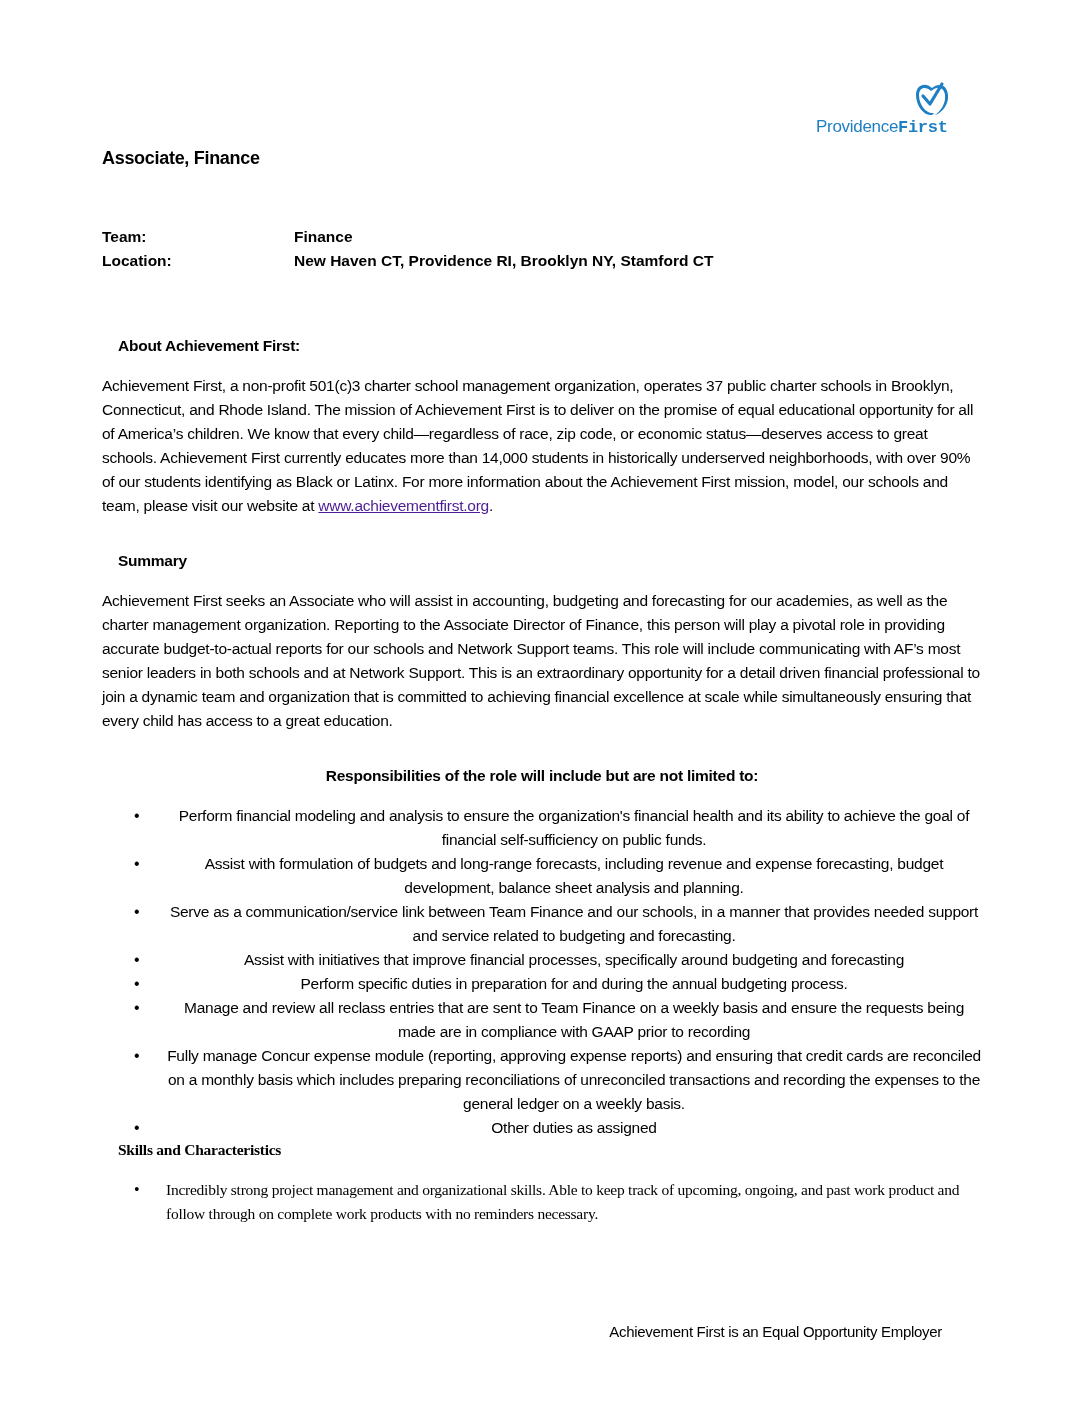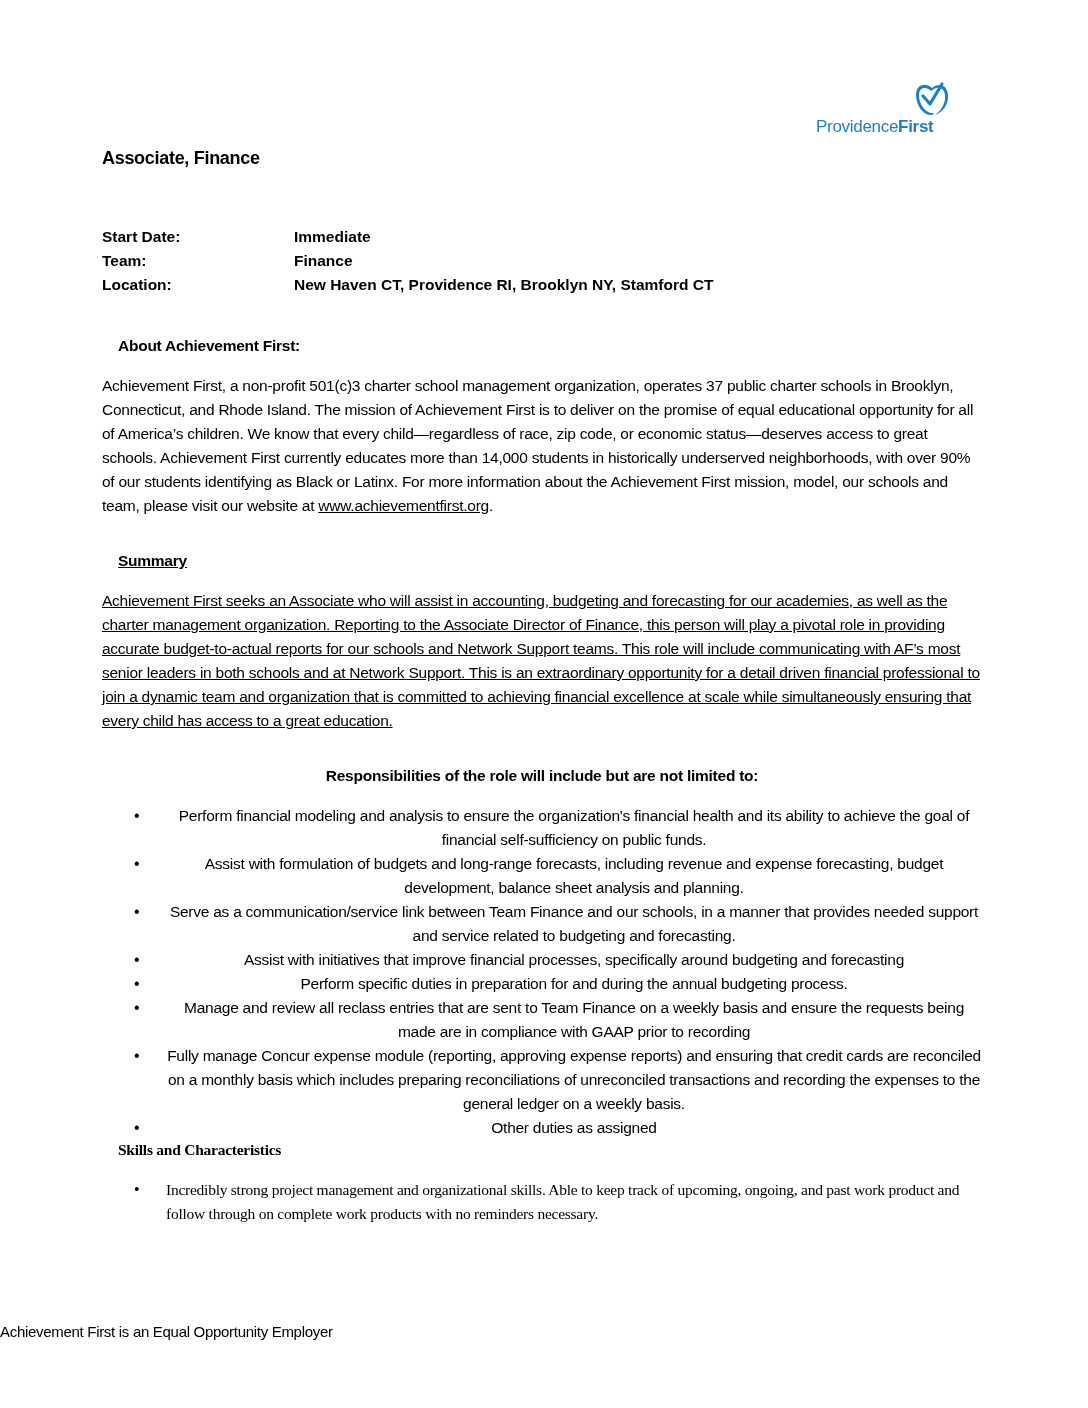--- a/index.html
+++ b/index.html
@@ -2,70 +2,66 @@
 <html><head>
 <meta charset="utf-8">
 <style>
   html, body { margin: 0; padding: 0; background: #ffffff; }
   body { width: 1088px; height: 1408px; position: relative; overflow: hidden;
          font-family: "Liberation Sans", sans-serif; color: #000; }
   .page { position: absolute; left: 0; top: 0; width: 1088px; height: 1408px; }
   .logo { position: absolute; left: 816px; top: 80px; width: 162px; height: 56px; }
   .logo-mark { position: absolute; left: 96px; top: 0; width: 40px; height: 38px; }
   .logo-text { position: absolute; left: 0; top: 37px; font-size: 17px; letter-spacing: -0.3px; color: #1f7fc4; white-space: nowrap; }
-  .logo-text b { font-weight: bold; }
+  .logo-text b { font-weight: bold; font-family: Liberation Mono, monospace; }
   .title { position: absolute; left: 102px; top: 148px; font-size: 18px; font-weight: bold; letter-spacing: -0.3px; }
   .meta { position: absolute; left: 102px; top: 225px; font-size: 15.5px; font-weight: bold; }
   .meta-row { display: flex; height: 24px; line-height: 24px; }
   .meta-label { width: 192px; }
   .section { position: absolute; left: 102px; width: 880px; font-size: 15.5px; line-height: 24px; letter-spacing: -0.25px; }
   .section h2 { margin: 16px; font-size: 15.5px; font-weight: bold; line-height: 24px; }
   .section p { margin: 0; }
-  .link { color: #000000; text-decoration: underline; }
+  .link { color: #4c1d95; text-decoration: underline; }
   ul.bullets { list-style: none; margin: 0; padding: 0; }
   ul.bullets li { position: relative; padding-left: 64px; }
   ul.bullets li::before { content: "\2022"; position: absolute; left: 32px; top: 0; font-size: 16px; }
-  .footer { position: absolute; left: 0; width: 942px; top: 1323px; text-align: left; font-size: 15px; letter-spacing: -0.3px; }
+  .footer { position: absolute; left: 0; width: 942px; top: 1323px; text-align: right; font-size: 15px; letter-spacing: -0.3px; }
 </style>
 </head>
 <body>
 
 <div class="page">
 
   <div class="logo">
     <svg class="logo-mark" viewBox="0 0 40 38">
       <path d="M20 8 C14 2 4 4 4 15 C4 26 12 35 18 35 C22 35 23 33 20 33 C14 33 7 25 7 15 C7 7 14 6 19 11 C24 6 32 6 33 15 C34 23 29 31 23 35 C30 33 37 24 36 15 C35 4 26 3 20 8 Z" fill="#1f7fc4"></path>
       <path d="M11 16 L18 24 L30 4" stroke="#1f7fc4" stroke-width="3.2" fill="none" stroke-linecap="round" stroke-linejoin="round"></path>
     </svg>
     <div class="logo-text"><span>Providence</span><b>First</b></div>
   </div>
 
   <div class="title">Associate, Finance</div>
 
   <div class="meta">
     <div class="meta-row">
-      <span class="meta-label">Start Date:</span>
-      <span>Immediate</span>
-    </div>
-    <div class="meta-row">
       <span class="meta-label">Team:</span>
       <span>Finance</span>
     </div>
     <div class="meta-row">
       <span class="meta-label">Location:</span>
       <span>New Haven CT, Providence RI, Brooklyn NY, Stamford CT</span>
     </div>
   </div>
 
   <div class="section" style="top:318px;">
     <h2>About Achievement First:</h2>
     <p><span>Achievement First, a non-profit 501(c)3 charter school management organization, operates 37 public charter schools in Brooklyn, Connecticut, and Rhode Island. The mission of Achievement First is to deliver on the promise of equal educational opportunity for all of America’s children. We know that every child—regardless of race, zip code, or economic status—deserves access to great schools. Achievement First currently educates more than 14,000 students in historically underserved neighborhoods, with over 90% of our students identifying as Black or Latinx. For more information about the Achievement First mission, model, our schools and team, please visit our website at </span><a class="link">www.achievementfirst.org</a><span>.</span></p>
   </div>
 
-  <div class="section" style="top:533px;text-decoration:underline;">
+  <div class="section" style="top:533px;">
     <h2>Summary</h2>
     <p>Achievement First seeks an Associate who will assist in accounting, budgeting and forecasting for our academies, as well as the charter management organization. Reporting to the Associate Director of Finance, this person will play a pivotal role in providing accurate budget-to-actual reports for our schools and Network Support teams. This role will include communicating with AF’s most senior leaders in both schools and at Network Support. This is an extraordinary opportunity for a detail driven financial professional to join a dynamic team and organization that is committed to achieving financial excellence at scale while simultaneously ensuring that every child has access to a great education.</p>
   </div>
 
   <div class="section" style="top:748px;text-align:center;">
     <h2>Responsibilities of the role will include but are not limited to:</h2>
     <ul class="bullets">
       <li>Perform financial modeling and analysis to ensure the organization's financial health and its ability to achieve the goal of financial self-sufficiency on public funds.</li>
       <li>Assist with formulation of budgets and long-range forecasts, including revenue and expense forecasting, budget development, balance sheet analysis and planning.</li>
       <li>Serve as a communication/service link between Team Finance and our schools, in a manner that provides needed support and service related to budgeting and forecasting.</li>

